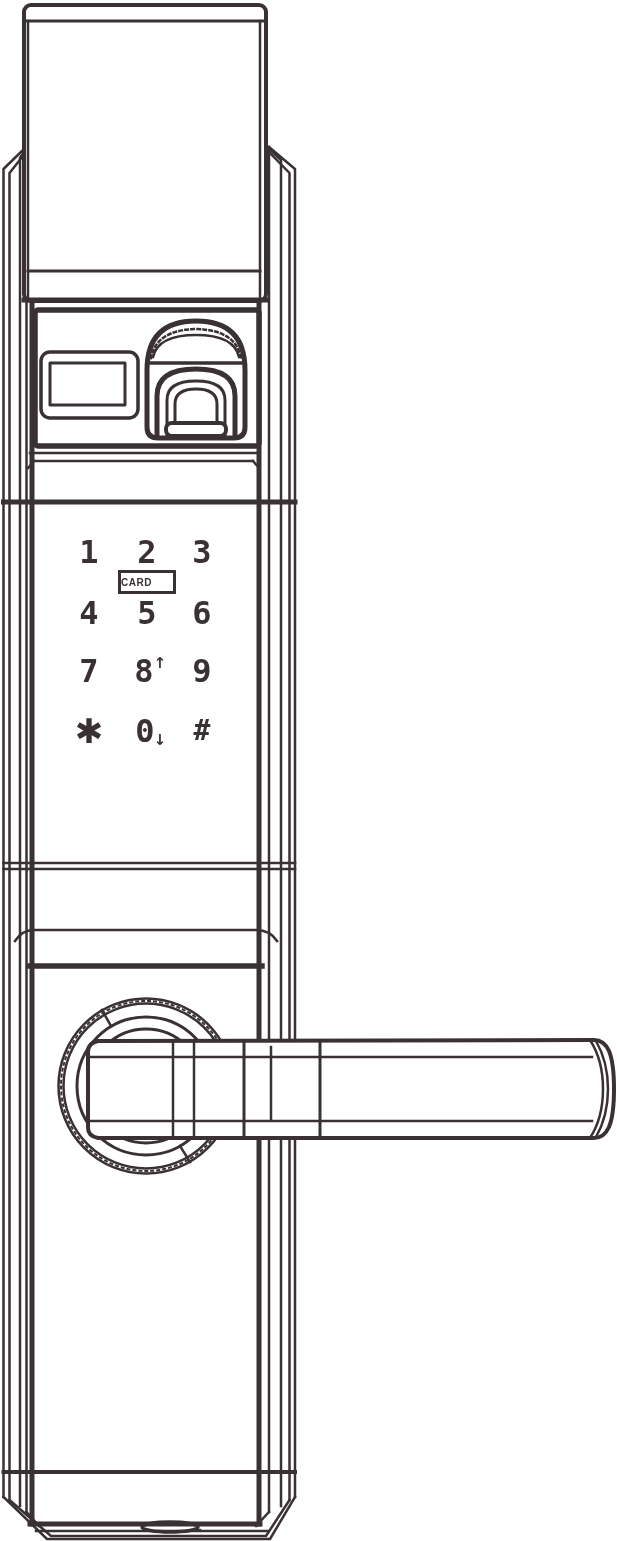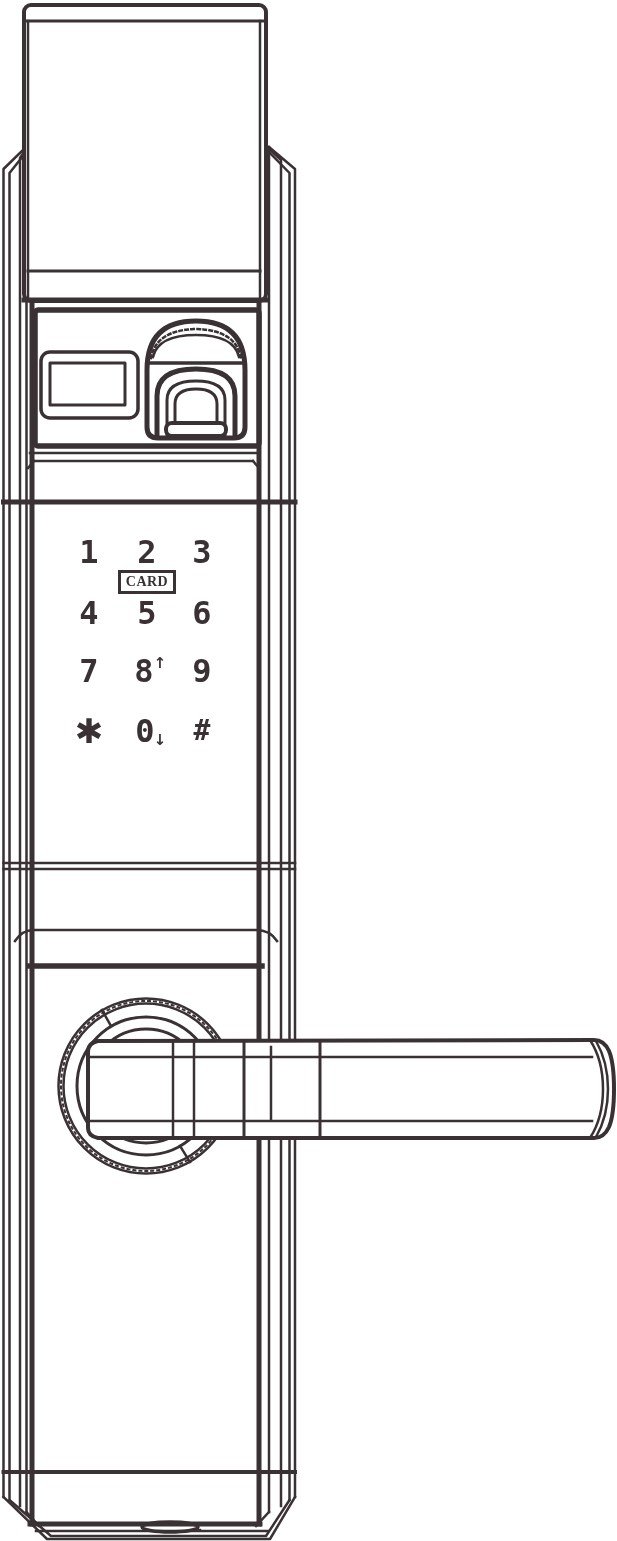--- a/index.html
+++ b/index.html
@@ -29,24 +29,24 @@
     transform:translate(-50%,-50%);
     color:#3a3134;
     font-size:15px;font-weight:bold;line-height:1;
     font-family:"DejaVu Sans",sans-serif;
   }
   .card-box{
     position:absolute;
     left:118px;top:570px;
     width:52px;height:18px;
     border:3px solid #3a3134;
-    display:flex;align-items:center;justify-content:center;
+    display:flex;align-items:center;justify-content:flex-start;
     color:#3a3134;
-    font-size:14px;font-weight:bold;letter-spacing:0.5px;
-    font-family:Liberation Serif, serif;
+    font-size:10px;font-weight:bold;letter-spacing:0.5px;
+    font-family:Liberation Sans, sans-serif;
   }
 </style>
 </head>
 <body>
 
 <div id="stage">
 
   <svg id="lineart" width="617" height="1541" viewBox="0 0 617 1541" fill="none" stroke="#3a3134" stroke-width="2.5" stroke-linecap="square" stroke-linejoin="round">
 
     <g>

